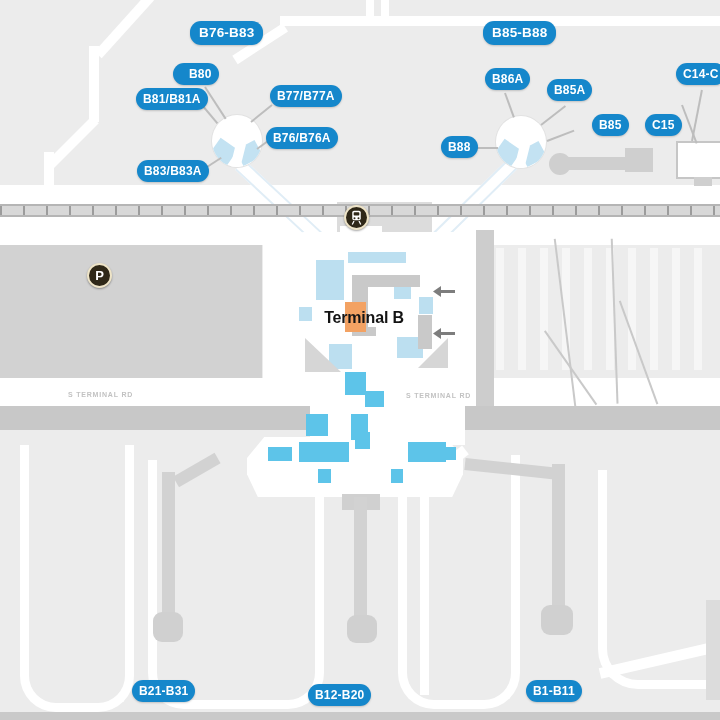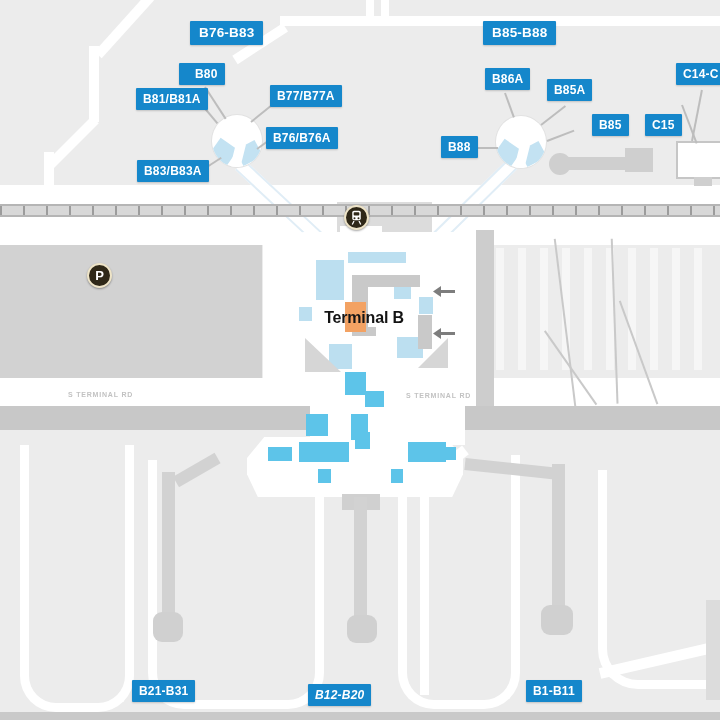--- a/index.html
+++ b/index.html
@@ -34,21 +34,21 @@
   
   .ln{position:absolute;height:2px;background:#bdbdbd;transform-origin:0 50%;z-index:4;}
   
   .tl{position:absolute;height:1.5px;background:#c9c9c9;transform-origin:0 50%;z-index:2;}
   
   .c{position:absolute;background:#5dc4e9;z-index:3;}
   .p{position:absolute;background:#bcdff0;z-index:3;}
   
   .pill{
     position:absolute;background:#1587cb;color:#fff;font-weight:bold;font-size:12px;
-    line-height:1;padding:5px 7px;border-radius:1px;white-space:nowrap;z-index:6;
+    line-height:1;padding:5px 7px;border-radius:11px;white-space:nowrap;z-index:6;
     box-shadow:0 1px 2px rgba(0,0,0,.18);letter-spacing:.2px;
   }
   .pill-lg{font-size:13.5px;padding:5px 9px;}
   
   .poi{
     position:absolute;width:21px;height:21px;border-radius:50%;background:#2f2818;
     border:2px solid #eee4c8;color:#fff;font-weight:bold;font-size:13px;
     display:flex;align-items:center;justify-content:center;z-index:7;
     box-shadow:0 1px 2px rgba(0,0,0,.35);
   }
@@ -220,31 +220,31 @@
       <circle cx="9.2" cy="13" r="1.4" fill="#2f2818"></circle>
       <circle cx="14.8" cy="13" r="1.4" fill="#2f2818"></circle>
       <path d="M8.5 17l-2.5 5" stroke="#fff" stroke-width="1.8"></path>
       <path d="M15.5 17l2.5 5" stroke="#fff" stroke-width="1.8"></path>
     </svg>
   </div>
 
   <div class="pill pill-lg" style="left:190px;top:21px;">B76-B83</div>
   <div class="pill pill-lg" style="left:483px;top:21px;">B85-B88</div>
 
-  <div class="pill" style="left:179px;top:63px;padding-left:16px;">B80</div>
+  <div class="pill" style="left:173px;top:63px;padding-left:16px;">B80</div>
   <div class="pill" style="left:136px;top:88px;">B81/B81A</div>
   <div class="pill" style="left:270px;top:85px;">B77/B77A</div>
   <div class="pill" style="left:266px;top:127px;">B76/B76A</div>
   <div class="pill" style="left:137px;top:160px;">B83/B83A</div>
 
   <div class="pill" style="left:485px;top:68px;">B86A</div>
   <div class="pill" style="left:547px;top:79px;">B85A</div>
   <div class="pill" style="left:592px;top:114px;">B85</div>
   <div class="pill" style="left:441px;top:136px;">B88</div>
 
   <div class="pill" style="left:676px;top:63px;">C14-C</div>
   <div class="pill" style="left:645px;top:88px;margin-top:26px;">C15</div>
 
   <div class="pill" style="left:132px;top:680px;">B21-B31</div>
-  <div class="pill" style="left:308px;top:684px;font-style:italic;">B12-B20</div>
+  <div class="pill" style="left:308px;top:684px;">B12-B20</div>
   <div class="pill" style="left:526px;top:680px;">B1-B11</div>
 
 </div>
 
 </body></html>

